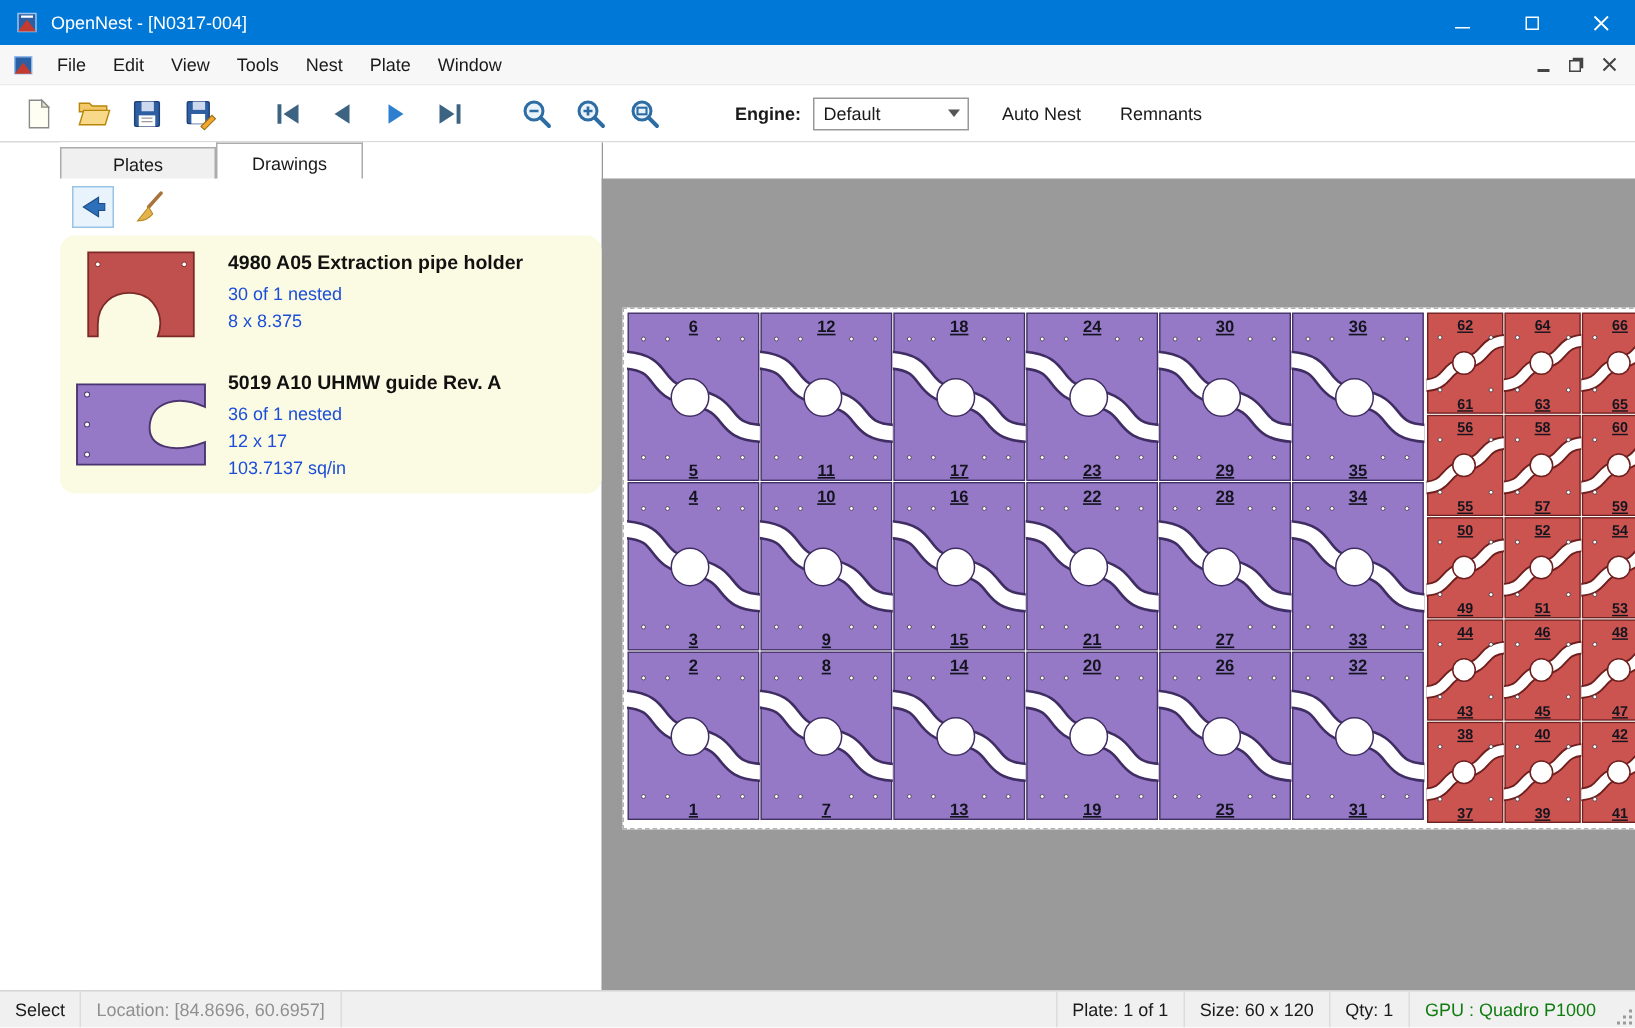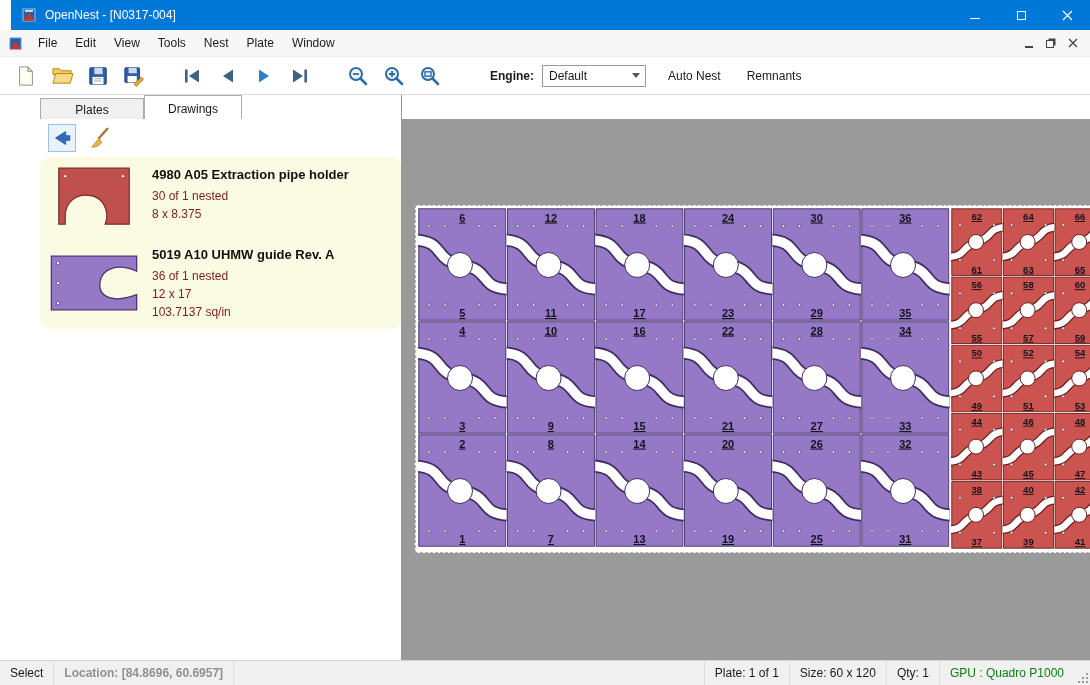--- a/index.html
+++ b/index.html
@@ -1,20 +1,20 @@
 <!DOCTYPE html>
 <html><head>
 <meta charset="utf-8">
 <style>
   * { margin:0; padding:0; box-sizing:border-box; }
   html,body { width:1090px; height:685px; overflow:hidden; }
   body { position:relative; font-family:"Liberation Sans",sans-serif; font-size:12px; background:#fff; color:#1a1a1a; }
 
   
-  .titlebar { position:absolute; top:0; left:11px; right:0; height:30px; background:#0078d7; display:flex; align-items:center; color:#fff; }
+  .titlebar { position:absolute; top:0; left:0; right:0; height:30px; background:#0078d7; display:flex; align-items:center; color:#fff; }
   .app-icon { margin:0 8px 0 10px; display:flex; }
   .title-text { font-size:12px; }
   .win-controls { margin-left:auto; display:flex; height:100%; }
   .win-btn { width:46px; height:100%; display:flex; align-items:center; justify-content:center; }
   .glyph-min { width:10px; border-bottom:1px solid #fff; display:block; margin-top:6px; }
   .glyph-max { width:9px; height:9px; border:1px solid #fff; display:block; }
 
   
   .menubar { position:absolute; top:30px; left:0; right:0; height:27px; background:#f7f7f7; display:flex; align-items:center; border-bottom:1px solid #ececec; }
   .mdi-doc-icon { margin:0 6px 0 8px; display:flex; }
@@ -44,31 +44,31 @@
   .tab { padding:4px 0; width:104px; text-align:center; border:1px solid #acacac; border-bottom:none; background:#f0f0f0; margin-top:3px; height:21px; }
   .tab.active { background:#fff; height:24px; margin-top:0; padding-top:6px; width:98px; z-index:2; }
   .panel-toolbar { height:38px; display:flex; align-items:center; padding:0 8px; gap:10px; }
   .pt-btn { width:28px; height:28px; display:flex; align-items:center; justify-content:center; }
   .pt-btn.boxed { border:1px solid #9ac3e8; background:#e9f3fc; }
   .drawing-list { background:#fbfae2;border-radius:10px; }
   .drawing-item { display:flex; padding:8px 8px; gap:12px; }
   .thumb-box { width:92px; display:flex; align-items:center; justify-content:center; }
   .item-text { padding-top:2px; }
   .item-title { font-size:13px; font-weight:bold; color:#111; margin-bottom:5px; }
-  .item-sub { font-size:12px; color:#7f1d1d; line-height:18px; }
+  .item-sub { font-size:12px; color:#1d4ed8; line-height:18px; }
 
   .canvas-area { flex:1; position:relative; background:#fff; }
   .canvas { position:absolute; top:24px; left:0; right:0; bottom:0; background:#9a9a9a; }
   .plate { position:absolute; left:13px; top:86px; width:694px; height:348px; background:#fff; border:1px dashed #b2b2b2; }
 
   
   .statusbar { position:absolute; bottom:0; left:0; right:0; height:25px; background:#f0f0f0; border-top:1px solid #d4d4d4; display:flex; align-items:center;justify-content:flex-end; }
   .sb-cell { padding:0 10px; height:100%; display:flex; align-items:center; white-space:nowrap; }
   .sb-left { border-right:1px solid #dcdcdc; }
-  .sb-location { color:#909090; border-right:1px solid #dcdcdc;font-weight:bold; }
+  .sb-location { color:#909090; border-right:1px solid #dcdcdc; }
   .sb-spacer { flex:1; }
   .sb-right { border-left:1px solid #dcdcdc; }
   .sb-gpu { color:#107c10; }
   .sb-grip { width:16px; height:100%; display:flex; align-items:flex-end; justify-content:flex-end; }
 </style>
 </head>
 <body>
 
 <div class="titlebar">
   <span class="app-icon">

